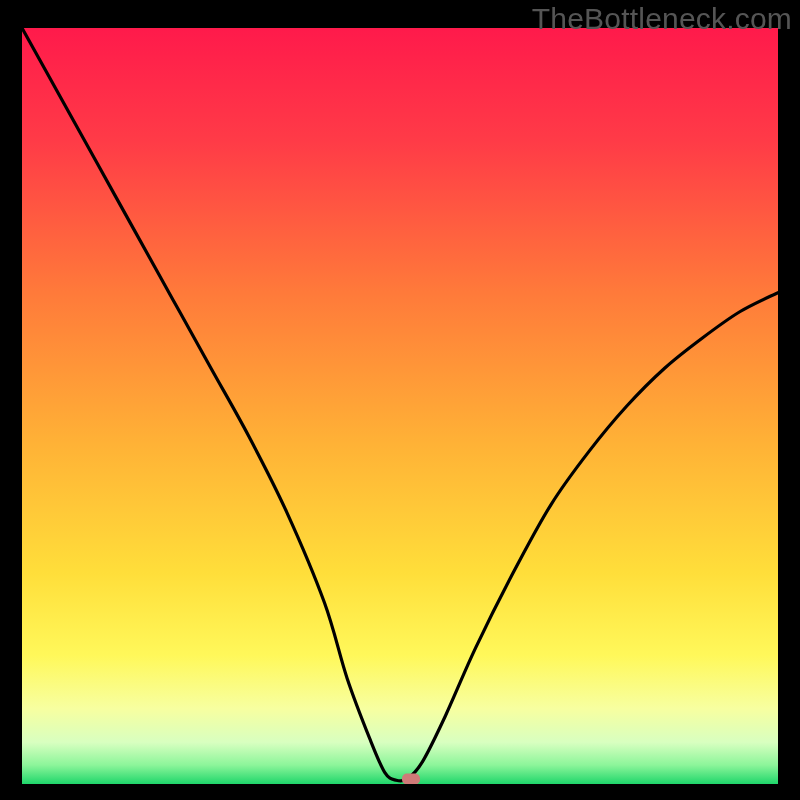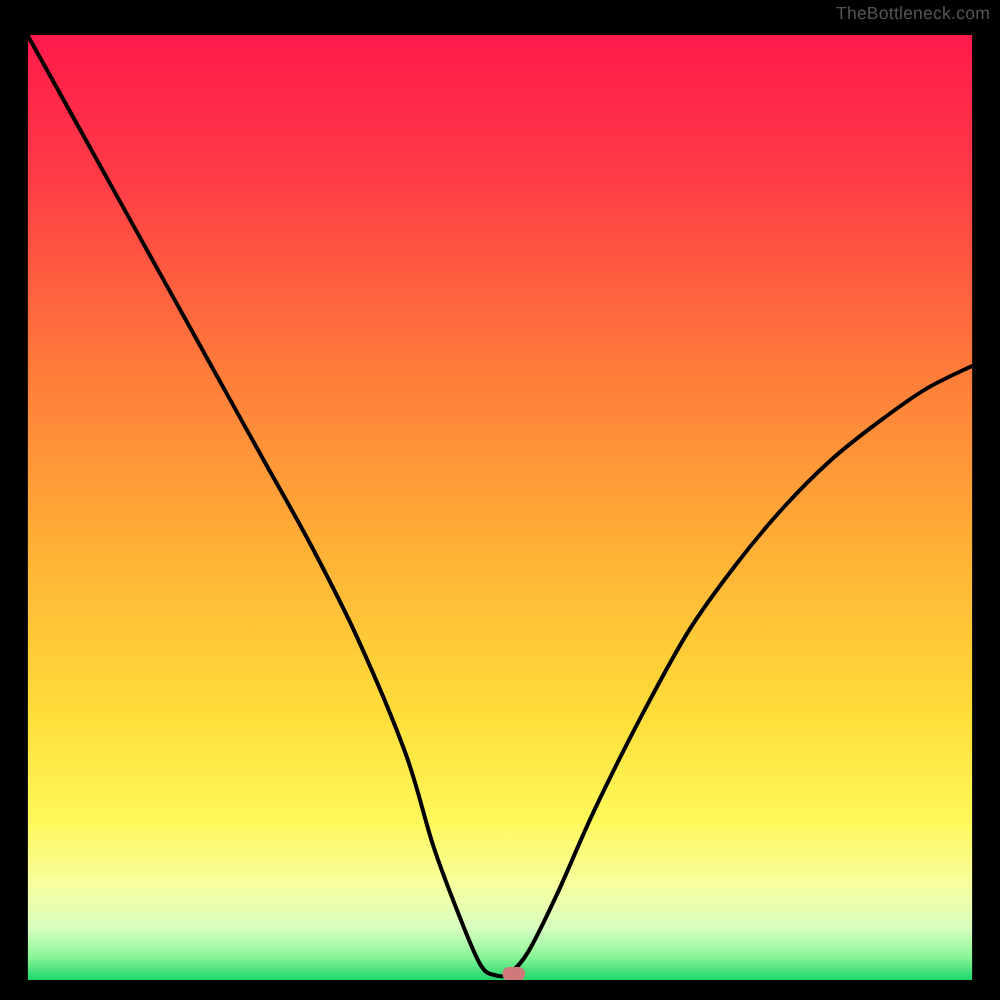--- a/index.html
+++ b/index.html
@@ -16,21 +16,21 @@
     width: 800px;
     height: 800px;
     background: #000000;
     box-sizing: border-box;
   }
   .watermark {
     position: absolute;
     top: 2px;
     right: 8px;
     color: #555555;
-    font-size: 14px;
+    font-size: 30px;
     font-weight: 400;
     letter-spacing: 0.2px;
     z-index: 10;
     margin-left: 24px;
   }
   .plot-area {
     position: absolute;
     left: 22px;
     top: 28px;
     width: 756px;

